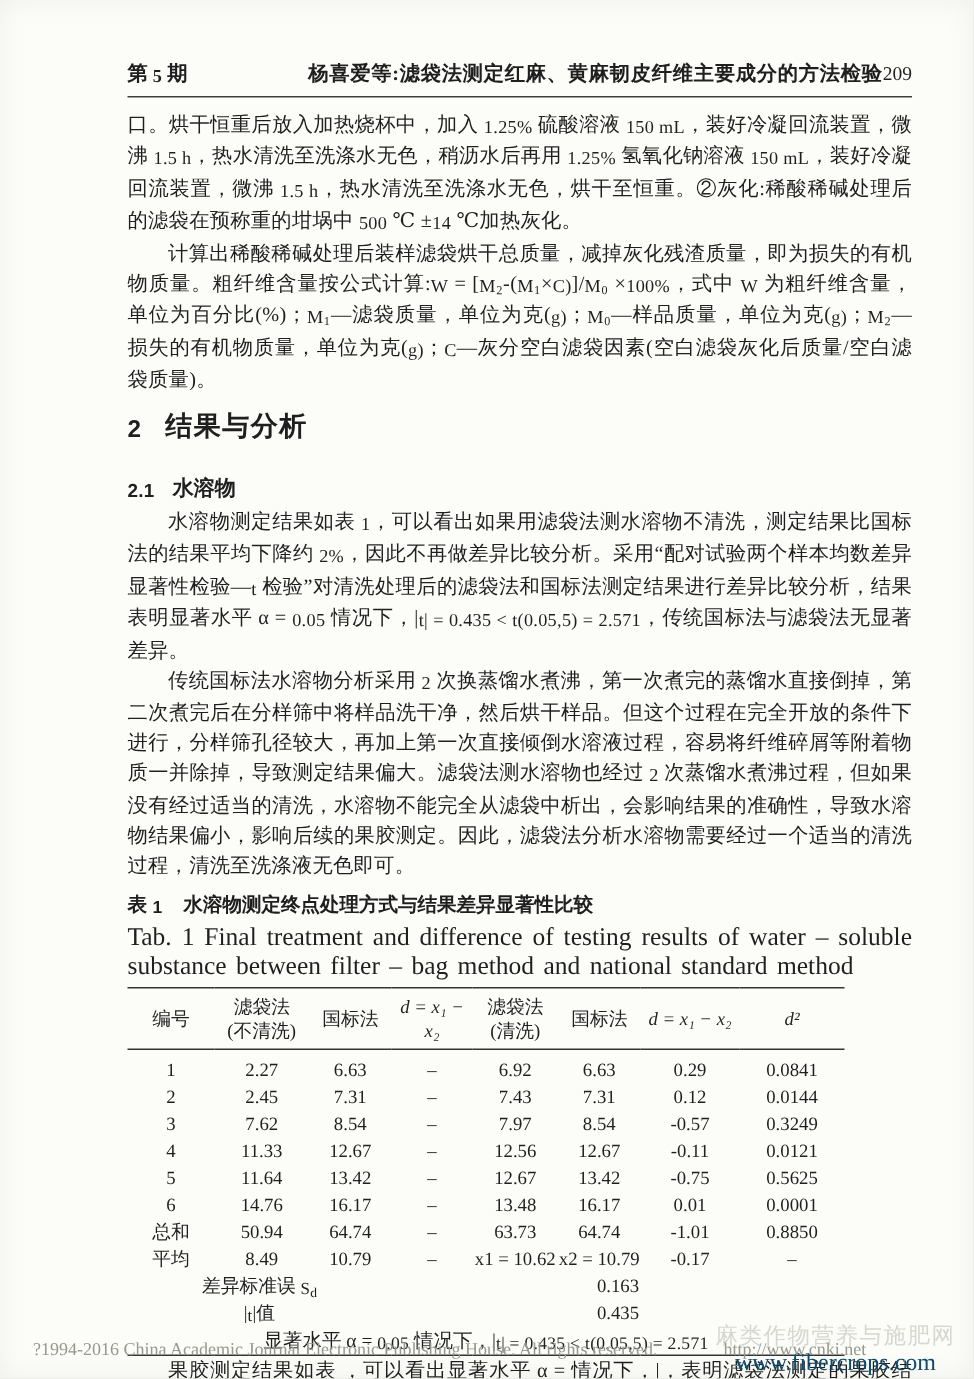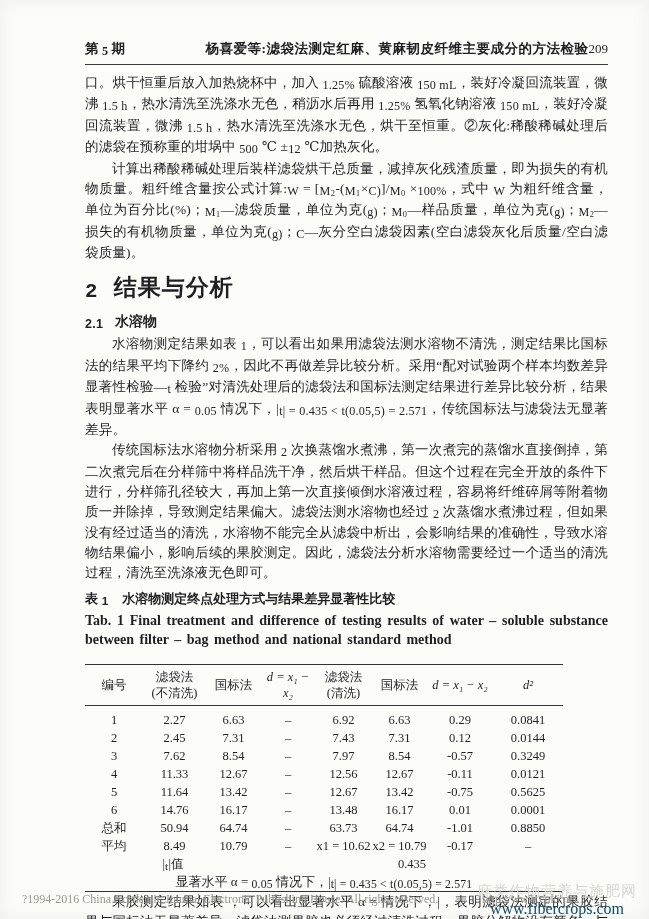--- a/index.html
+++ b/index.html
@@ -17,29 +17,29 @@
   .issue { white-space:nowrap; }
   .runtitle { flex:1; text-align:right; letter-spacing:0.5px; }
   .pagenum { white-space:nowrap; font-weight:normal; font-size:13px; }
   .headrule { border-bottom:1.5px solid #3c3c3a; margin-top:5px; margin-bottom:8px; }
 
   
   p.body { font-size:13.5px; line-height:20px; text-align:justify; margin:0; letter-spacing:0.2px; }
   p.indent { text-indent:2em; }
   .lat { font-size:0.9em; vertical-align:-1.5px; letter-spacing:0.2px; }
 
-  h2.sec { font-family:Liberation Mono, monospace; font-size:23px; font-weight:bold; margin:9px 0 10px; letter-spacing:1px; }
+  h2.sec { font-family:Liberation Sans, sans-serif; font-size:18px; font-weight:bold; margin:9px 0 20px; letter-spacing:1px; }
   h2.sec .num { margin-right:16px; }
   h3.subsec { font-family:"Liberation Sans","DejaVu Sans",sans-serif; font-size:14px; font-weight:bold; margin:2px 0 3px; }
   h3.subsec .num { margin-right:12px; }
   h3.space { margin-top:8px; }
 
   .caption-zh { font-family:"Liberation Sans","DejaVu Sans",sans-serif; font-size:13px; font-weight:bold; margin:7px 0 3px; }
   .caption-zh .lbl { margin-right:14px; }
-  .caption-en { font-size:14px; line-height:19px; text-align:justify; margin:0 0 15px; word-spacing:2px;font-weight:bold; }
+  .caption-en { font-size:17px; line-height:19px; text-align:justify; margin:0 0 5px; word-spacing:2px; }
 
   
   table.datatable {
     border-collapse:collapse; table-layout:fixed; width:478px;
     border-top:1.5px solid #333; border-bottom:1.5px solid #333;
     font-size:12.5px; margin-top:2px;
   }
   table.datatable thead th {
     font-weight:normal; border-bottom:1px solid #333;
     vertical-align:middle; height:40px; padding:0; text-align:center;
@@ -72,21 +72,21 @@
 <div class="page">
   <div class="content">
 
     <div class="pageheader">
       <span class="issue cjk">第 <span class="lat">5</span> 期</span>
       <span class="runtitle cjk">杨喜爱等:滤袋法测定红麻、黄麻韧皮纤维主要成分的方法检验</span>
       <span class="pagenum">209</span>
     </div>
     <div class="headrule"></div>
 
-    <p class="body cjk">口。烘干恒重后放入加热烧杯中，加入 <span class="lat">1.25%</span> 硫酸溶液 <span class="lat">150 mL</span>，装好冷凝回流装置，微沸 <span class="lat">1.5 h</span>，热水清洗至洗涤水无色，稍沥水后再用 <span class="lat">1.25%</span> 氢氧化钠溶液 <span class="lat">150 mL</span>，装好冷凝回流装置，微沸 <span class="lat">1.5 h</span>，热水清洗至洗涤水无色，烘干至恒重。②灰化:稀酸稀碱处理后的滤袋在预称重的坩埚中 <span class="lat">500</span> ℃ ±<span class="lat">12</span> ℃加热灰化。</p>
+    <p class="body cjk">口。烘干恒重后放入加热烧杯中，加入 <span class="lat">1.25%</span> 硫酸溶液 <span class="lat">150 mL</span>，装好冷凝回流装置，微沸 <span class="lat">1.5 h</span>，热水清洗至洗涤水无色，稍沥水后再用 <span class="lat">1.25%</span> 氢氧化钠溶液 <span class="lat">150 mL</span>，装好冷凝回流装置，微沸 <span class="lat">1.5 h</span>，热水清洗至洗涤水无色，烘干至恒重。②灰化:稀酸稀碱处理后的滤袋在预称重的坩埚中 <span class="lat">500</span> ℃ ±<span class="lat">14</span> ℃加热灰化。</p>
     <p class="body indent cjk">计算出稀酸稀碱处理后装样滤袋烘干总质量，减掉灰化残渣质量，即为损失的有机物质量。粗纤维含量按公式计算:<span class="lat">W</span> = [<span class="lat">M</span>₂-(<span class="lat">M</span>₁×<span class="lat">C)</span>]/<span class="lat">M</span>₀ ×<span class="lat">100%</span>，式中 <span class="lat">W</span> 为粗纤维含量，单位为百分比(%)；<span class="lat">M</span>₁—滤袋质量，单位为克(<span class="lat">g)</span>；<span class="lat">M</span>₀—样品质量，单位为克(<span class="lat">g)</span>；<span class="lat">M</span>₂—损失的有机物质量，单位为克(<span class="lat">g)</span>；<span class="lat">C</span>—灰分空白滤袋因素(空白滤袋灰化后质量/空白滤袋质量)。</p>
 
     <h2 class="sec">
       <span class="num cjk"><span class="lat">2</span></span><span class="cjk">结果与分析</span>
     </h2>
 
     <h3 class="subsec">
       <span class="num cjk"><span class="lat">2.1</span></span><span class="cjk">水溶物</span>
     </h3>
     <p class="body indent cjk">水溶物测定结果如表 <span class="lat">1</span>，可以看出如果用滤袋法测水溶物不清洗，测定结果比国标法的结果平均下降约 <span class="lat">2%</span>，因此不再做差异比较分析。采用“配对试验两个样本均数差异显著性检验—<span class="lat">t</span> 检验”对清洗处理后的滤袋法和国标法测定结果进行差异比较分析，结果表明显著水平 α = <span class="lat">0.05</span> 情况下，|<span class="lat">t| = 0.435 &lt; t(0.05,5) = 2.571</span>，传统国标法与滤袋法无显著差异。</p>
@@ -221,20 +221,24 @@
             <td>10.79</td>
             <td>–</td>
             <td>x1 = 10.62</td>
             <td>x2 = 10.79</td>
             <td>-0.17</td>
             <td>–</td>
           </tr>
         </tbody>
       <tbody>
         <tr>
+          <td colspan="3" class="slabel"><span class="cjk">差异标准误 <span class="lat">S</span></span><sub>d</sub></td>
+          <td colspan="5" class="sval">0.163</td>
+        </tr>
+        <tr>
           <td colspan="3" class="slabel cjk">|<span class="lat">t</span>|值</td>
           <td colspan="5" class="sval">0.435</td>
         </tr>
         <tr>
           <td colspan="8" class="sig cjk">显著水平 α = <span class="lat">0.05</span> 情况下，|<span class="lat">t| = 0.435 &lt; t(0.05,5) = 2.571</span></td>
         </tr>
       </tbody>
     </table>
 
     <p class="body indent cjk">果胶测定结果如表 ，可以看出显著水平 α =  情况下，|，表明滤袋法测定的果胶结果与国标法无显著差异。滤袋法测果胶也必须经过清洗过程，果胶分解物没有颜色，与原料附着性强，比水溶物更难从滤袋中清洗出去，如何将果胶分解物彻底从滤袋中洗脱出去是滤袋法测定果胶的重要环节。采用滤袋法分解果胶产物一般需要换水清洗  次，当清洗液不混浊即可判定果胶水解物已清洗彻底。</p>

